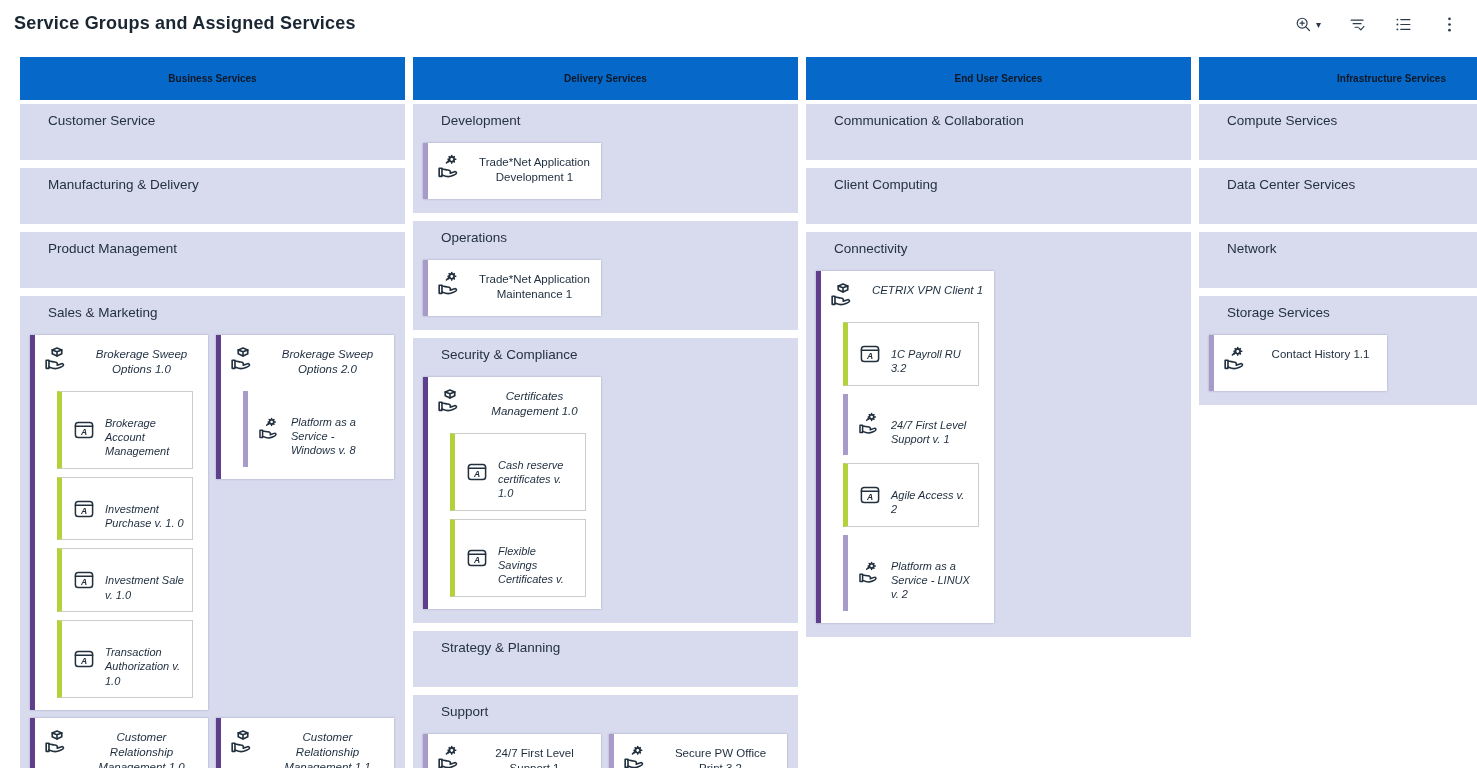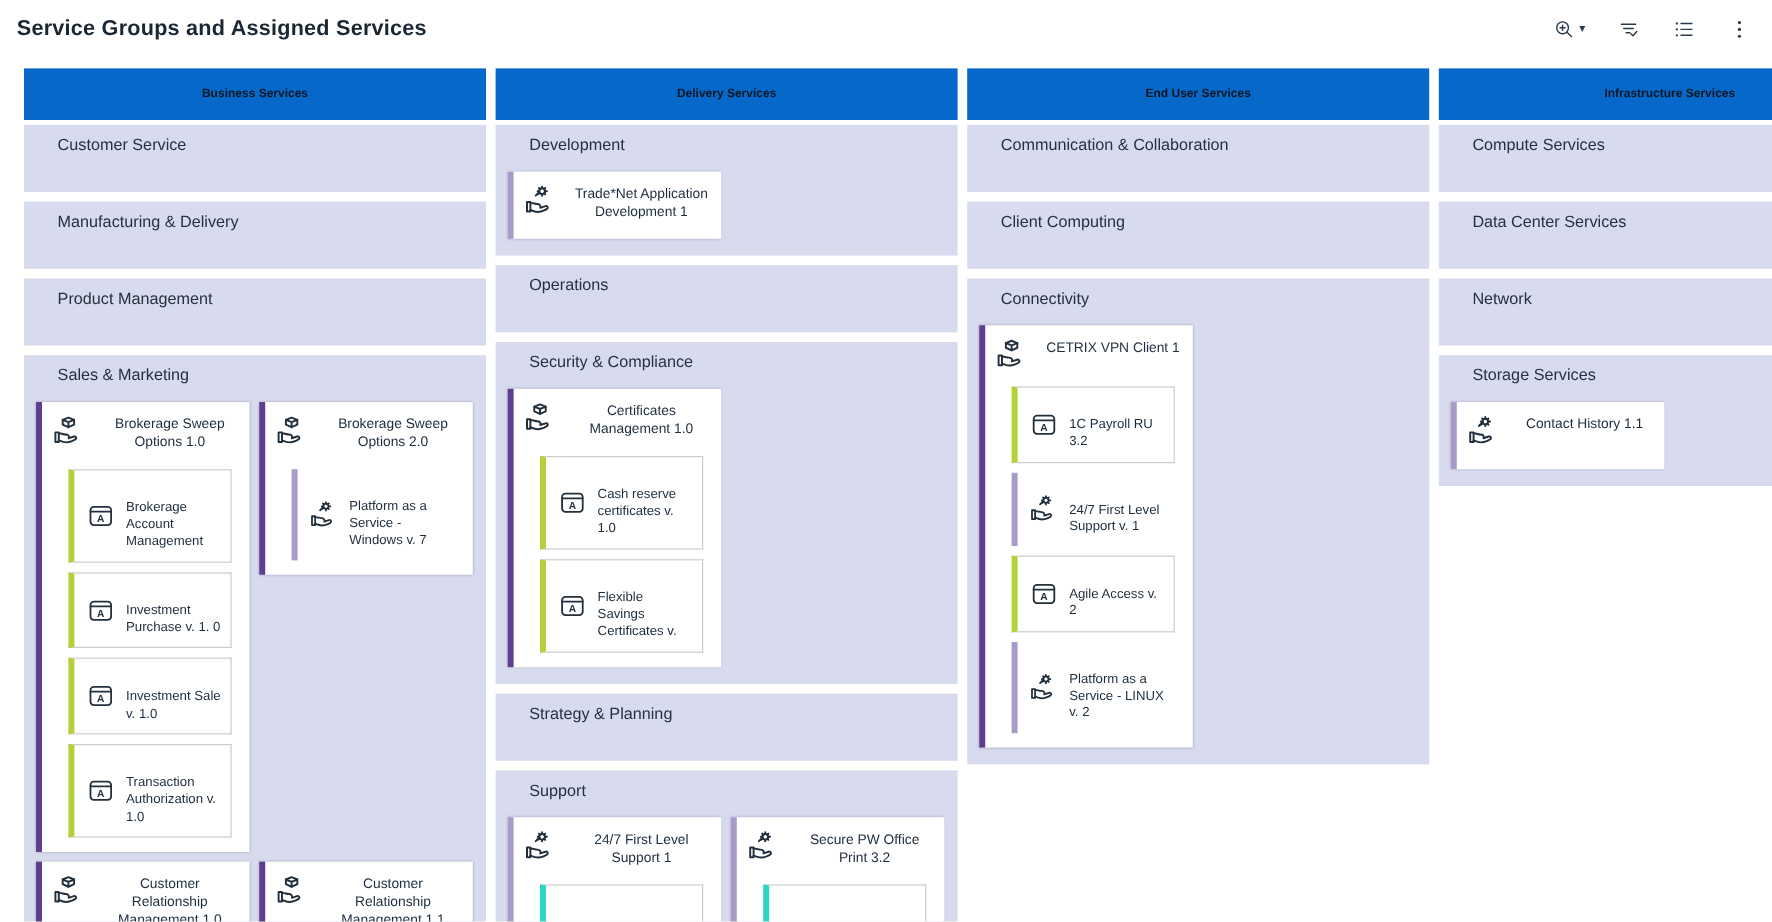--- a/index.html
+++ b/index.html
@@ -24,21 +24,21 @@
                 margin-bottom: 4px; }
   .group { background: var(--groupbg); margin-bottom: 8px; min-height: 56px; padding-bottom: 2px; }
   .group-title { text-align: left; font-size: 13.5px; font-weight: 400; color: #24323f;
                  padding-top: 9px; padding-left: 28px; }
   .cards { display: grid; grid-template-columns: 1fr 1fr; gap: 8px; padding: 15px 11px 12px 10px;
            align-items: start; }
 
   
   .card { background: #ffffff; box-shadow: 0 0 2px rgba(60,60,90,.35); min-height: 56px;
           padding: 9px 0 12px 0; cursor: pointer; }
-  .card.offering { border-left: 5px solid var(--offering); }
+  .card.offering { border-left: 5px solid var(--offering); font-style: italic; }
   .card.service  { border-left: 5px solid var(--servicebar); }
   .card-head { display: flex; align-items: flex-start; gap: 14px; padding: 2px 10px 2px 9px; }
   .card-head .icn { width: 27px; flex: none; color: #22303e; }
   .card-head .icn svg { width: 26px; height: 26px; display: block; }
   .card-head .lbl { flex: 1; text-align: center; font-size: 11.5px; line-height: 1.3;
                     color: #1d2d3e; padding-top: 1px; }
 
   .children { padding-top: 12px; display: flex; flex-direction: column; gap: 8px; }
   .child { display: flex; align-items: center; gap: 9px; margin: 0 15px 0 22px;
            padding: 9px 8px 9px 10px; min-height: 52px; background: #ffffff; cursor: pointer; }
@@ -182,21 +182,21 @@
                 <div class="child service">
                   <span class="icn">
                     <svg viewBox="0 0 24 24" fill="none" stroke="currentColor" stroke-width="1.5" stroke-linecap="round" stroke-linejoin="round">
                       <circle cx="13.6" cy="4.9" r="2.2"></circle>
                       <path d="M13.6 1.4v1.3M13.6 7.1v1.3M10.2 4.9h1.3M16 4.9h1.3M11.2 2.5l.9.9M15.1 6.4l.9.9M16 2.5l-.9.9M10.3 7.3l1.5-1.5"></path>
                       <path d="M8.7 8.3 10.9 6"></path>
                       <path d="M2 13.2h2.6v7.4H2z"></path>
                       <path d="M4.6 19.4c2 .8 3.9 1.5 5.7 1.5 2.9 0 7.7-2 7.7-3.4 0-.9-.9-1.4-1.8-1.1l-4 1.3c.8-1.8-.6-2.9-2.4-2.9-1.8 0-2.5-.8-5.2-.9"></path>
                     </svg>
                   </span>
-                  <span class="lbl">Platform as a Service - Windows v. 7</span>
+                  <span class="lbl">Platform as a Service - Windows v. 8</span>
                 </div>
               </div>
             </div>
             <div class="card offering">
               <div class="card-head">
                 <span class="icn">
                   <svg viewBox="0 0 24 24" fill="none" stroke="currentColor" stroke-width="1.5" stroke-linecap="round" stroke-linejoin="round">
                     <path d="M12 1.8 16.4 3.6v3.6L12 9.2 7.6 7.2V3.6Z"></path>
                     <path d="M7.6 3.6 12 5.4l4.4-1.8M12 5.4v3.8"></path>
                     <path d="M2 13.2h2.6v7.4H2z"></path>
@@ -266,20 +266,36 @@
                     <path d="M4.6 19.4c2 .8 3.9 1.5 5.7 1.5 2.9 0 7.7-2 7.7-3.4 0-.9-.9-1.4-1.8-1.1l-4 1.3c.8-1.8-.6-2.9-2.4-2.9-1.8 0-2.5-.8-5.2-.9"></path>
                   </svg>
                 </span>
                 <span class="lbl">Trade*Net Application Development 1</span>
               </div>
             </div>
           </div>
         </div>
         <div class="group">
           <div class="group-title">Operations</div>
+          <div class="cards">
+            <div class="card service">
+              <div class="card-head">
+                <span class="icn">
+                  <svg viewBox="0 0 24 24" fill="none" stroke="currentColor" stroke-width="1.5" stroke-linecap="round" stroke-linejoin="round">
+                    <circle cx="13.6" cy="4.9" r="2.2"></circle>
+                    <path d="M13.6 1.4v1.3M13.6 7.1v1.3M10.2 4.9h1.3M16 4.9h1.3M11.2 2.5l.9.9M15.1 6.4l.9.9M16 2.5l-.9.9M10.3 7.3l1.5-1.5"></path>
+                    <path d="M8.7 8.3 10.9 6"></path>
+                    <path d="M2 13.2h2.6v7.4H2z"></path>
+                    <path d="M4.6 19.4c2 .8 3.9 1.5 5.7 1.5 2.9 0 7.7-2 7.7-3.4 0-.9-.9-1.4-1.8-1.1l-4 1.3c.8-1.8-.6-2.9-2.4-2.9-1.8 0-2.5-.8-5.2-.9"></path>
+                  </svg>
+                </span>
+                <span class="lbl">Trade*Net Application Maintenance 1</span>
+              </div>
+            </div>
+          </div>
         </div>
         <div class="group">
           <div class="group-title">Security &amp; Compliance</div>
           <div class="cards">
             <div class="card offering">
               <div class="card-head">
                 <span class="icn">
                   <svg viewBox="0 0 24 24" fill="none" stroke="currentColor" stroke-width="1.5" stroke-linecap="round" stroke-linejoin="round">
                     <path d="M12 1.8 16.4 3.6v3.6L12 9.2 7.6 7.2V3.6Z"></path>
                     <path d="M7.6 3.6 12 5.4l4.4-1.8M12 5.4v3.8"></path>

